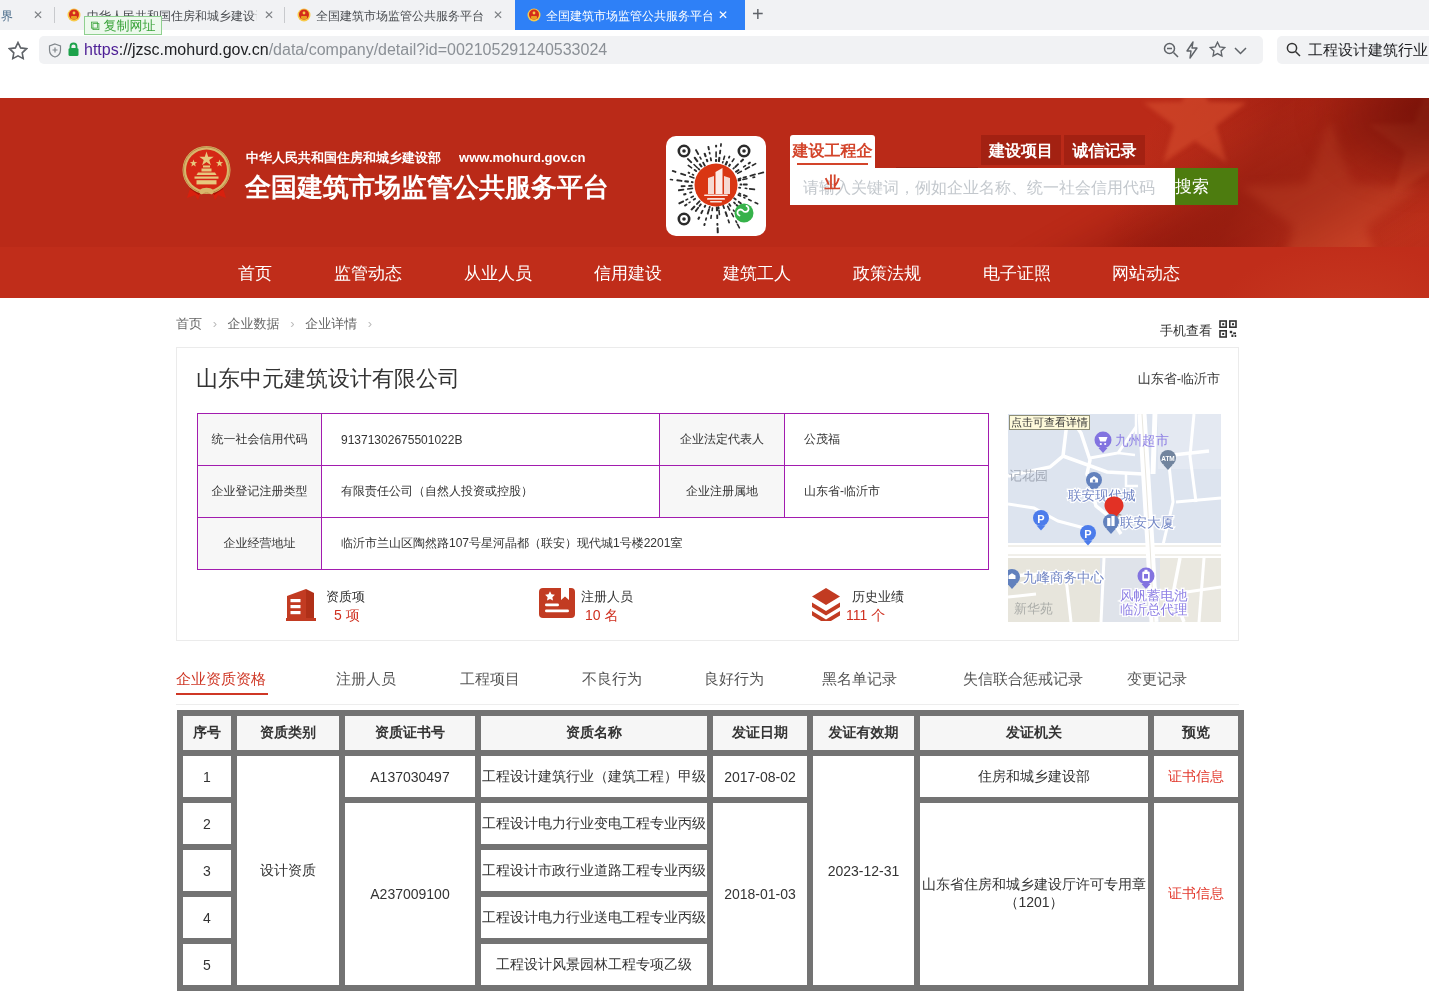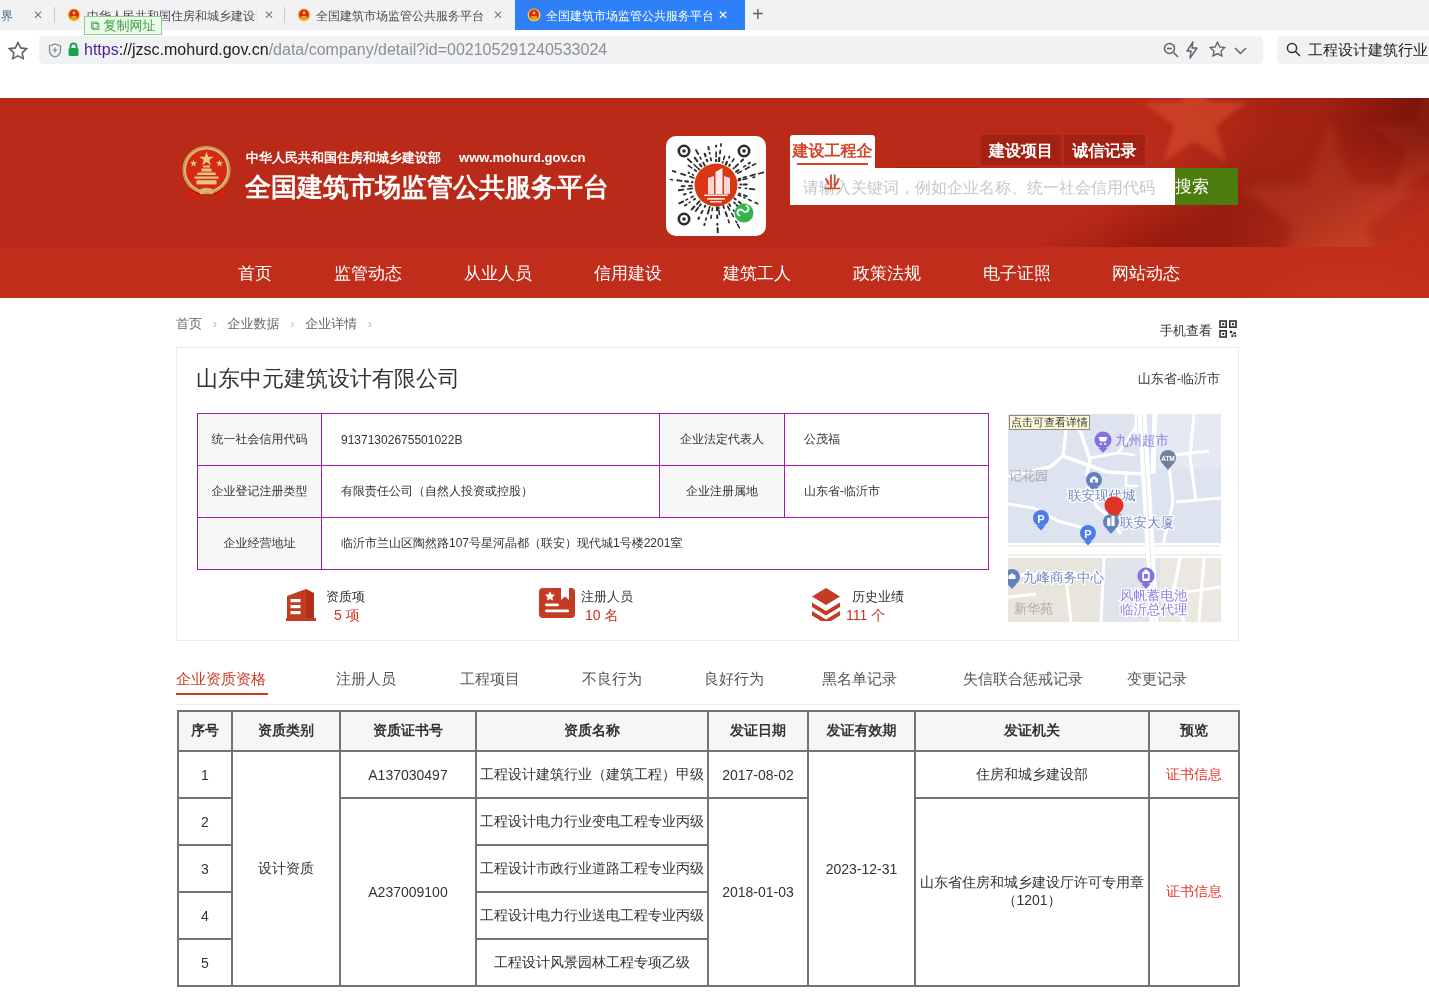--- a/index.html
+++ b/index.html
@@ -40,21 +40,21 @@
 #map{position:absolute;left:831px;top:66px;width:213px;height:208px;overflow:hidden;}
 #maptag{position:absolute;left:832px;top:67px;background:#fdf9da;border:1px solid #8d8d75;
  font-size:11px;color:#333;line-height:13px;padding:0 1px;z-index:5;}
 
 #tabsrow{position:absolute;left:176px;top:595px;width:1063px;height:40px;border-bottom:1px solid #ededed;}
 .dtab{position:absolute;top:5px;font-size:15px;color:#555;}
 .dtab.act{color:#cf3725;}
 #redline{position:absolute;left:0;top:28px;width:92px;height:2px;background:#cf3725;}
 
 table.big{position:absolute;left:177px;top:640px;border-collapse:collapse;table-layout:fixed;}
-table.big th,table.big td{border:2px solid #737373;font-size:14px;color:#333;text-align:center;
+table.big th,table.big td{border:6px solid #737373;font-size:14px;color:#333;text-align:center;
  font-weight:normal;}
 table.big th{background:#f6f6f6;height:40px;font-weight:bold;}
 table.big td{height:47px;}
 table.big td.rlink{color:#e2382c;}
 </style>
 </head>
 <body>
 <div id="chrome">
   <div id="tabbar">
     <span class="abs" style="left:1px;top:8px;font-size:12px;color:#51718e;">界</span>

